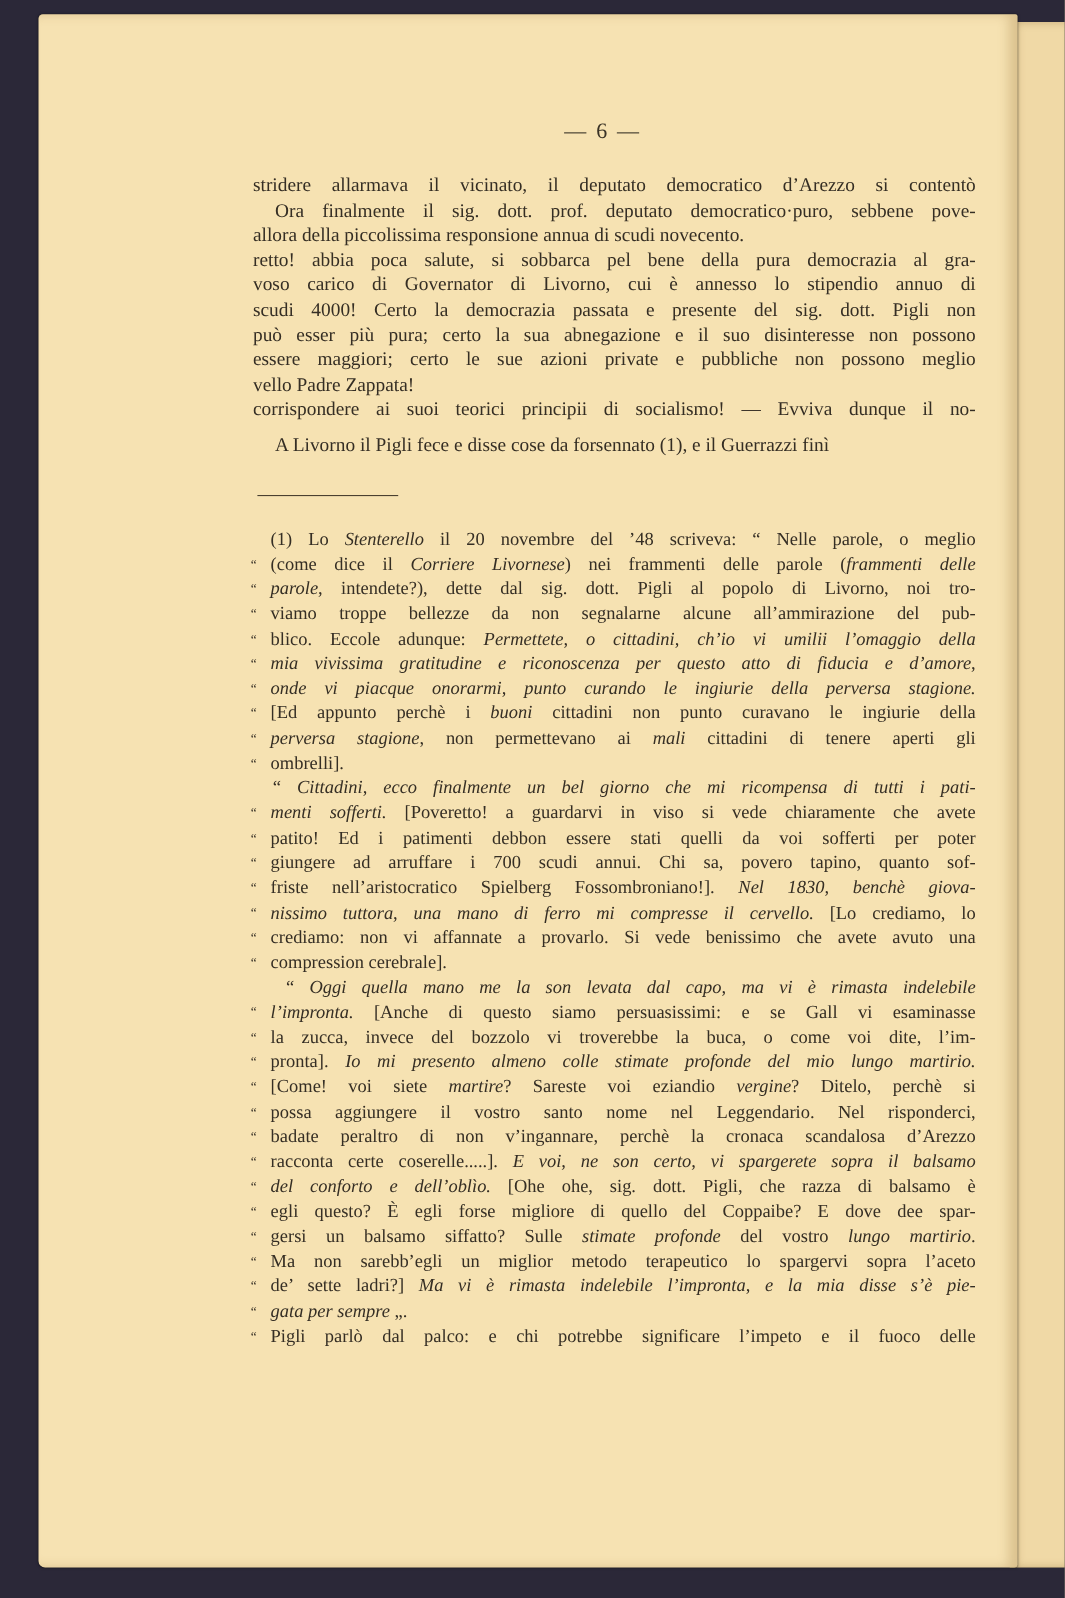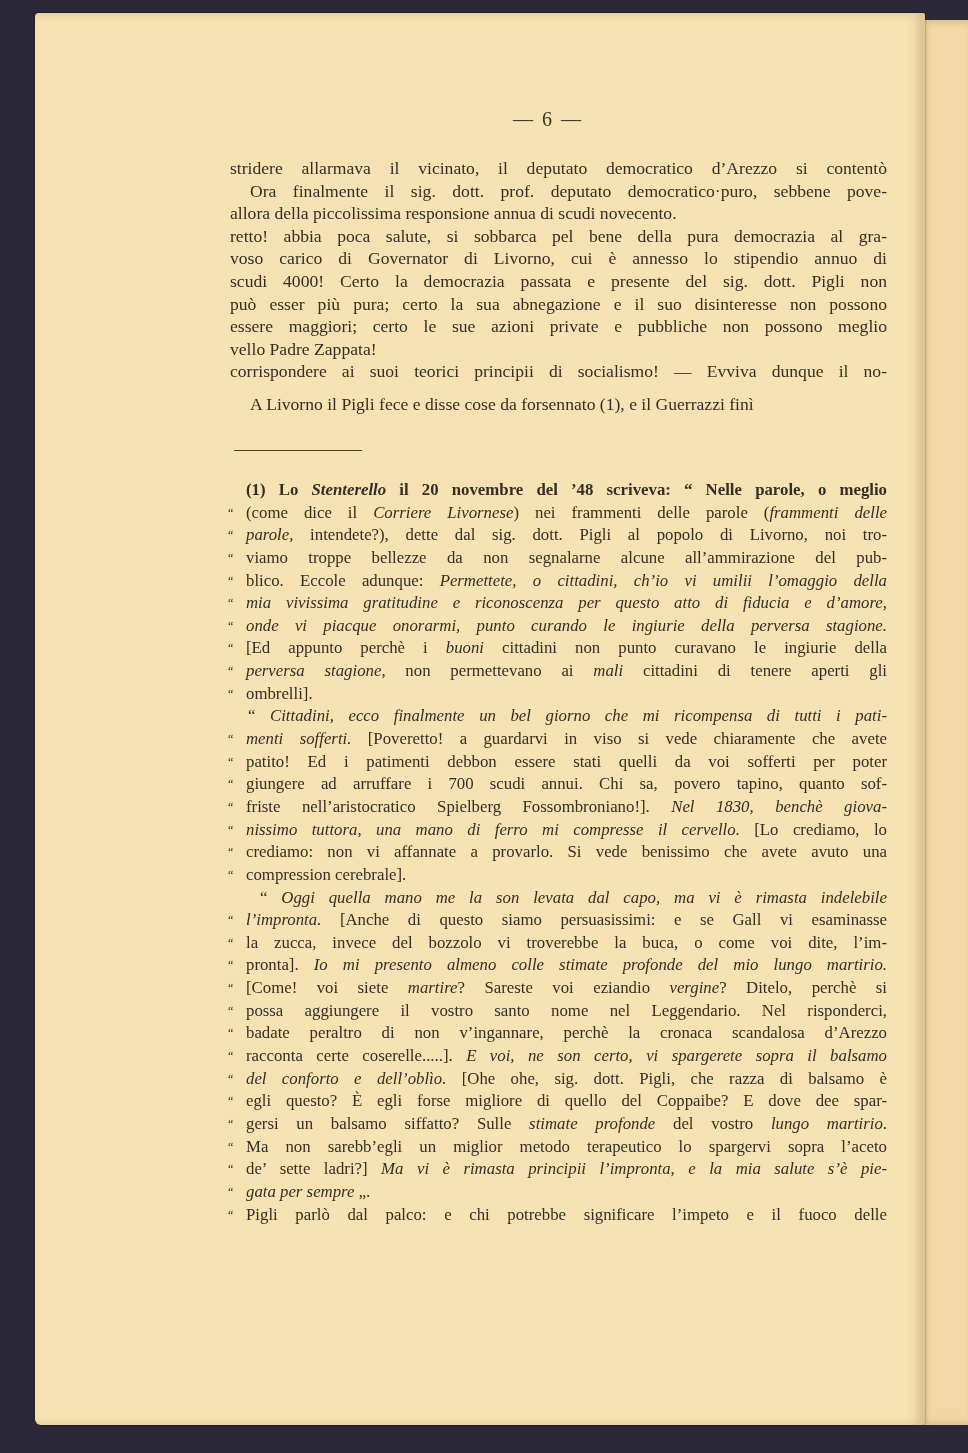--- a/index.html
+++ b/index.html
@@ -67,21 +67,21 @@
     <span class="line last">vello Padre Zappata!</span>
     <span class="line">corrispondere ai suoi teorici principii di socialismo! — Evviva dunque il no-</span>
   </div>
 <div class="block main" style="top:393px;">
   <span class="line last indent">A Livorno il Pigli fece e disse cose da forsennato (1), e il Guerrazzi finì</span>
 </div>
 
 <div class="sep"></div>
 
 <div class="block foot" id="foot">
-    <div class="fl" style="height: 22.65px; font-weight: bold;">
+    <div class="fl" style="height: 22.65px;">
       <span class="q"></span>
       <span class="txt">(1) Lo <i>Stenterello</i> il 20 novembre del ’48 scriveva: “ Nelle parole, o meglio</span>
     </div>
     <div class="fl" style="height: 22.65px;">
       <span class="q">“</span>
       <span class="txt">(come dice il <i>Corriere Livornese</i>) nei frammenti delle parole (<i>frammenti delle</i></span>
     </div>
     <div class="fl" style="height: 22.65px;">
       <span class="q">“</span>
       <span class="txt"><i>parole,</i> intendete?), dette dal sig. dott. Pigli al popolo di Livorno, noi tro-</span>
@@ -189,21 +189,21 @@
     <div class="fl" style="height: 22.65px;">
       <span class="q">“</span>
       <span class="txt">gersi un balsamo siffatto? Sulle <i>stimate profonde</i> del vostro <i>lungo martirio</i>.</span>
     </div>
     <div class="fl" style="height: 22.65px;">
       <span class="q">“</span>
       <span class="txt">Ma non sarebb’egli un miglior metodo terapeutico lo spargervi sopra l’aceto</span>
     </div>
     <div class="fl" style="height: 22.65px;">
       <span class="q">“</span>
-      <span class="txt">de’ sette ladri?] <i>Ma vi è rimasta principii l’impronta, e la mia salute s’è pie-</i></span>
+      <span class="txt">de’ sette ladri?] <i>Ma vi è rimasta indelebile l’impronta, e la mia disse s’è pie-</i></span>
     </div>
     <div class="fl" style="height: 22.65px;">
       <span class="q">“</span>
       <span class="txt last"><i>gata per sempre</i> „.</span>
     </div>
     <div class="fl" style="height: 22.65px;">
       <span class="q">“</span>
       <span class="txt">Pigli parlò dal palco: e chi potrebbe significare l’impeto e il fuoco delle</span>
     </div>
   </div>

